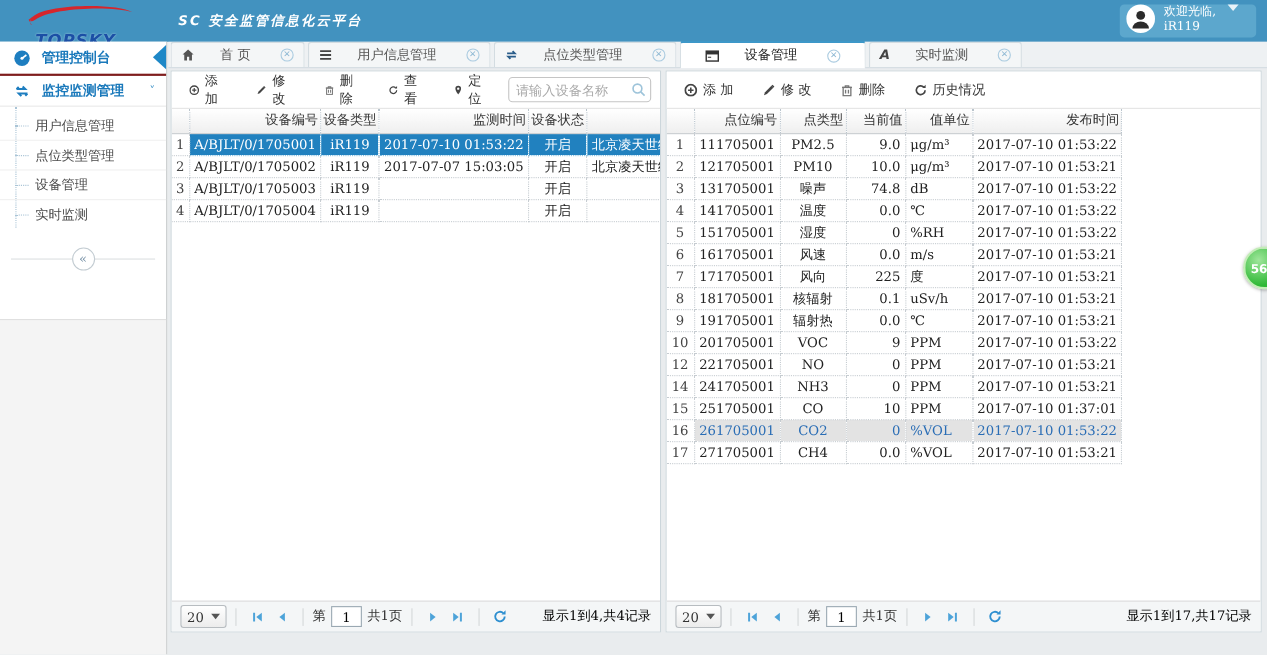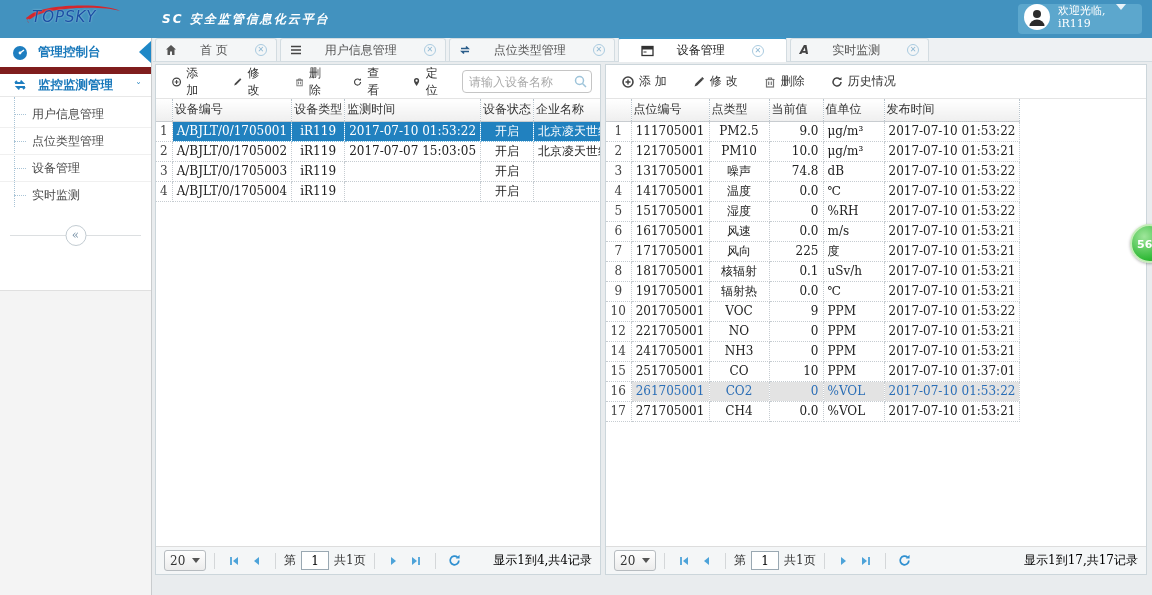--- a/index.html
+++ b/index.html
@@ -4,34 +4,34 @@
 <style>
   html,body{margin:0;padding:0;width:1152px;height:595px;overflow:hidden;
     font-family:"DejaVu Serif","Liberation Serif",serif;font-size:12px;color:#333;background:#e9ecee;}
   *{box-sizing:border-box;}
   .app{position:relative;width:1152px;height:595px;overflow:hidden;}
 
   
   .header{position:absolute;left:0;top:0;width:100%;height:38px;background:#4292bf;display:flex;align-items:center;}
   .logo{position:relative;margin-left:16px;width:118px;height:30px;}
   .logo .swoosh{position:absolute;left:0;top:1px;}
-  .logo .logo-text{position:absolute;left:16px;top:4px;font-family:"DejaVu Sans","Liberation Sans",sans-serif;
-    font-style:italic;font-weight:normal;font-size:15px;letter-spacing:1px;color:#1b4fa5;text-shadow:0 0 2px rgba(255,255,255,.55);}
+  .logo .logo-text{position:absolute;left:16px;top:24px;font-family:"DejaVu Sans","Liberation Sans",sans-serif;
+    font-style:italic;font-weight:bold;font-size:15px;letter-spacing:1px;color:#1b4fa5;text-shadow:0 0 2px rgba(255,255,255,.55);}
   .title{margin-left:28px;color:#fff;font-family:"DejaVu Sans","Liberation Sans",sans-serif;font-weight:bold;font-size:12px;letter-spacing:2px;font-style:italic;}
   .userbox{position:absolute;right:10px;top:4px;height:30px;min-width:124px;background:#5ca7cd;border-radius:4px;
     display:flex;padding:0 10px 0 6px;cursor:pointer;}
   .avatar{width:26px;height:26px;border-radius:50%;background:#fff;display:flex;align-items:center;justify-content:center;overflow:hidden;}
   .welcome{margin-left:8px;color:#fff;font-size:11px;line-height:13px;}
   .caret-down{width:0;height:0;border-left:5px solid transparent;border-right:5px solid transparent;border-top:6px solid #e8f3f9;margin-left:10px;}
 
   
   .sidebar{position:absolute;left:0;top:38px;width:152px;bottom:0;background:#fff;border-right:1px solid #c9ccce;}
   .side-item{position:relative;height:29px;display:flex;align-items:center;padding-left:12px;cursor:pointer;background:#fff;}
   .side-item .lbl{margin-left:10px;font-weight:bold;color:#1a79bb;font-size:12.5px;}
-  .side-item + .side-item{border-top:7px solid #7f1d1d;}
+  .side-item + .side-item{border-top:2px solid #7f1d1d;}
   .side-arrow{position:absolute;right:0;top:3px;width:0;height:0;border-top:11px solid transparent;border-bottom:11px solid transparent;border-right:12px solid #1e88c7;}
   .chev{margin-left:auto;margin-right:10px;color:#2a87c2;font-size:10px;}
   .submenu{position:relative;border-top:1px solid #e8e8e8;padding:4px 0 6px 0;}
   .submenu::before{content:"";position:absolute;left:14px;top:0;bottom:8px;border-left:1px dotted #a9c4d6;}
   .submenu-item{position:relative;height:27px;line-height:27px;padding-left:32px;color:#4a4a4a;cursor:pointer;border-bottom:1px solid #f0f0f0;}
   .submenu-item::before{content:"";position:absolute;left:14px;top:13px;width:12px;border-top:1px dotted #a9c4d6;}
   .submenu-item:last-child{border-bottom:none;}
   .collapse-strip{position:relative;height:30px;margin-top:6px;}
   .collapse-strip .line{position:absolute;left:10px;right:10px;top:14px;border-top:1px solid #dcdfe1;}
   .collapse-btn{position:absolute;left:50%;top:4px;transform:translateX(-50%);width:21px;height:21px;border:1px solid #c3ccd2;border-radius:50%;
@@ -58,21 +58,21 @@
   .tbtn svg{color:#444;}
   .searchbox{margin-left:auto;position:relative;}
   .searchbox input{width:130px;height:23px;border:1px solid #c5c5c5;border-radius:4px;padding:0 22px 0 6px;font-size:12px;color:#333;
     font-family:"DejaVu Serif","Liberation Serif",serif;outline:none;}
   .searchbox input::placeholder{color:#a9a9a9;}
   .searchbox .mag{position:absolute;right:5px;top:5px;color:#9ec4da;}
 
   .gridwrap{flex:1;overflow:hidden;position:relative;}
   table.grid{border-collapse:collapse;table-layout:fixed;font-size:12px;}
   table.grid th{height:22px;background:linear-gradient(#ffffff,#efefef);border-right:1px dotted #b9c4cc;border-bottom:1px solid #c8ccd0;
-    font-weight:normal;color:#333;text-align:left;padding:0 2px;white-space:nowrap;overflow:hidden;}
+    font-weight:normal;color:#333;text-align:right;padding:0 2px;white-space:nowrap;overflow:hidden;}
   table.grid td{height:20px;border-right:1px dotted #c6ccd1;border-bottom:1px dotted #c6ccd1;padding:0 4px;white-space:nowrap;overflow:hidden;color:#222;}
   table.grid td:first-child{text-align:center;color:#444;}
   .tbl-dev td:nth-child(2),.tbl-dev td:nth-child(3),.tbl-dev td:nth-child(4),.tbl-dev td:nth-child(5){text-align:center;}
   .tbl-dev td:nth-child(6){text-align:left;}
   .tbl-pt td:nth-child(2),.tbl-pt td:nth-child(3),.tbl-pt td:nth-child(6){text-align:center;}
   .tbl-pt td:nth-child(4){text-align:right;}
   .tbl-pt td:nth-child(5){text-align:left;}
   tr.row-selected td:not(:first-child){background:#2181bf;color:#fff;border-right:1px dotted #7fbcdf;border-bottom:1px dotted #7fbcdf;}
   tr.row-highlight td:not(:first-child){background:#e3e3e3;color:#2a6db5;}
 

